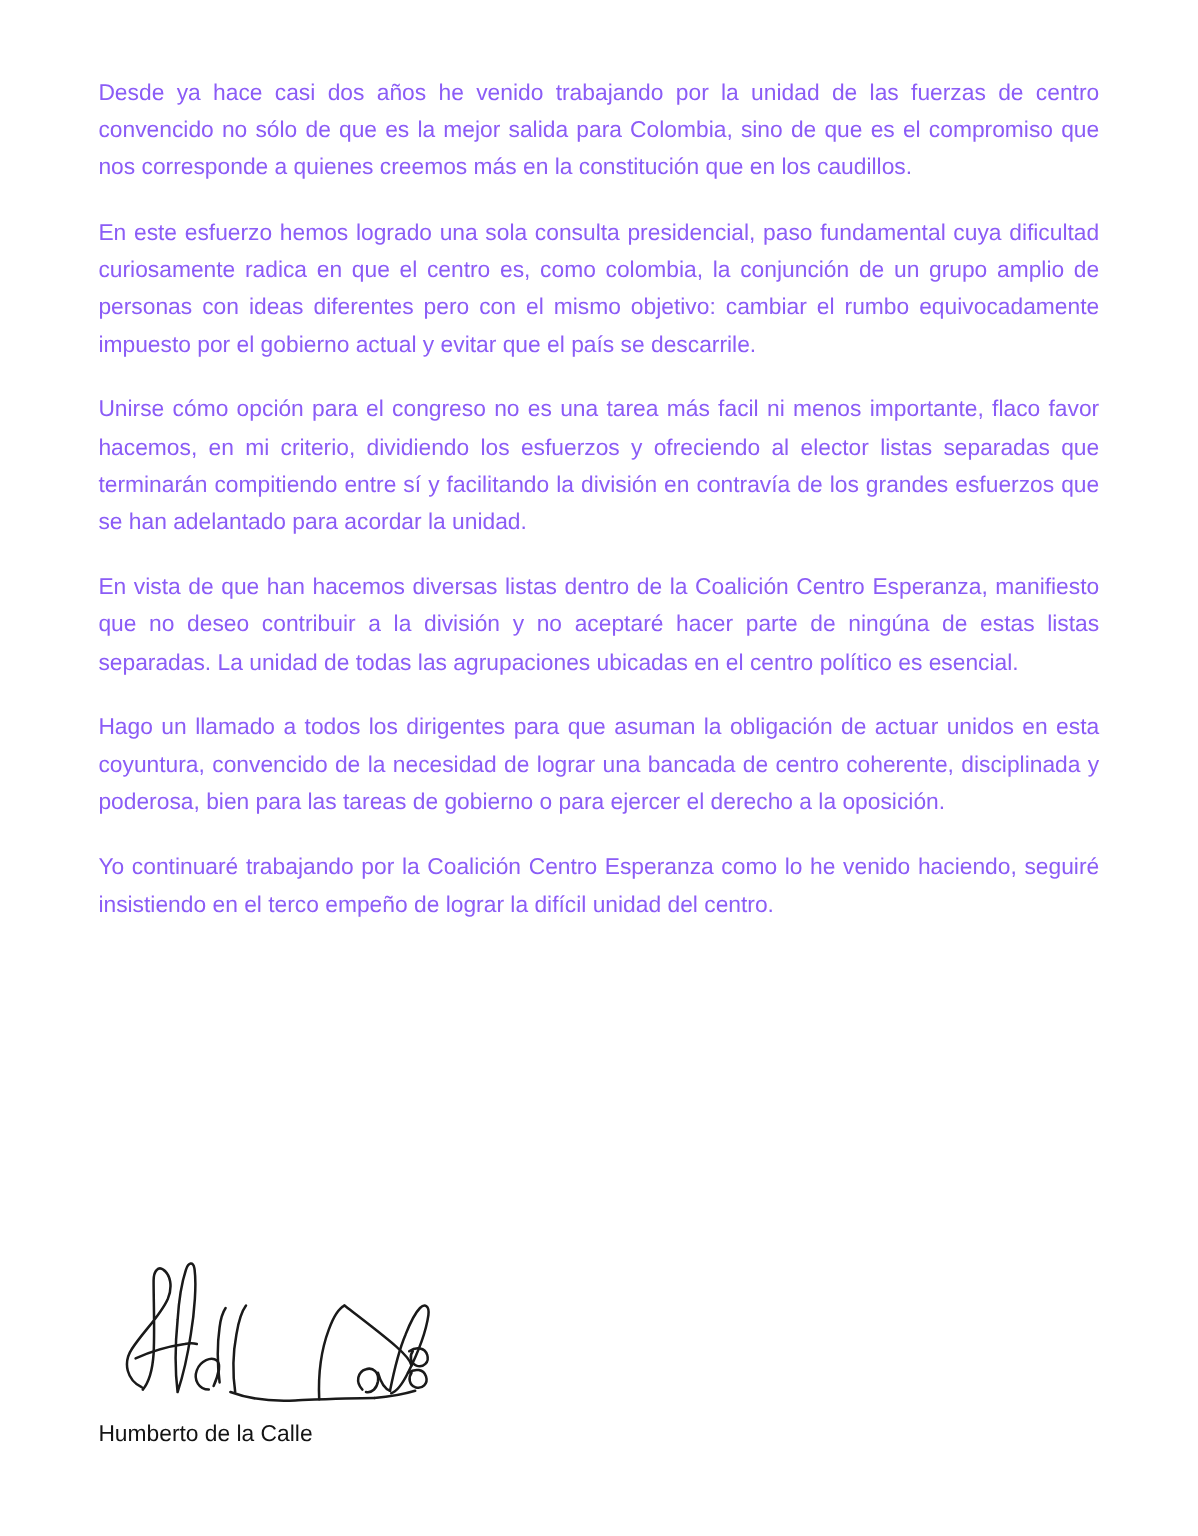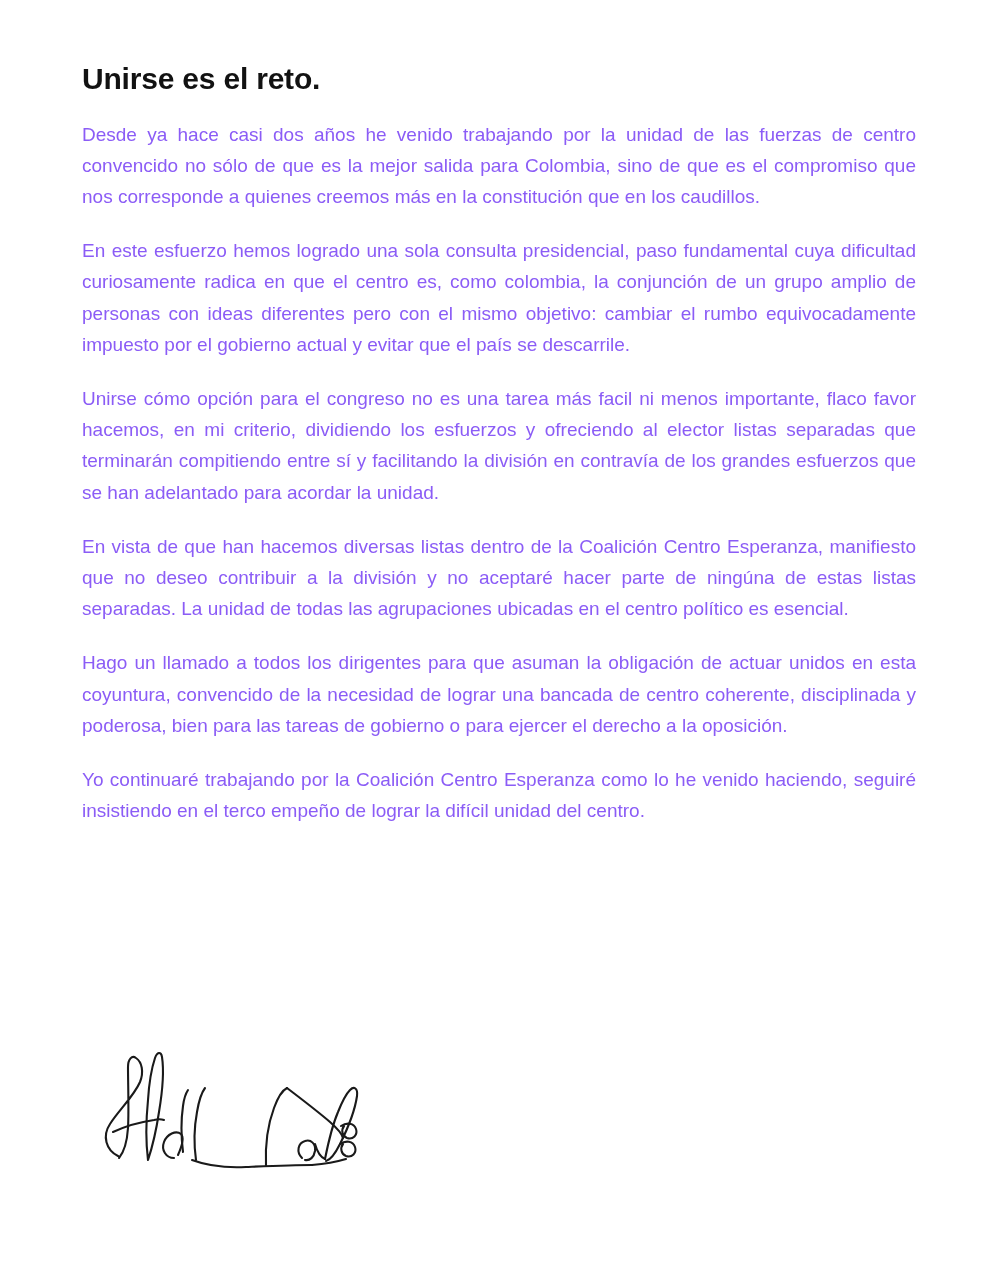--- a/index.html
+++ b/index.html
@@ -77,21 +77,20 @@
     text-align: left;
   }
 </style>
 </head>
 <body>
 
 <div class="page">
 
   <div class="content">
 
-    <h1 class="doc-title">Unirse es el reto.</h1>
 
 
     <p class="doc-para">Desde ya hace casi dos años he venido trabajando por la unidad de las fuerzas de centro convencido no sólo de que es la mejor salida para Colombia, sino de que es el compromiso que nos corresponde a quienes creemos más en la constitución que en los caudillos.</p>
 
     <p class="doc-para">En este esfuerzo hemos logrado una sola consulta presidencial, paso fundamental cuya dificultad curiosamente radica en que el centro es, como colombia, la conjunción de un grupo amplio de personas con ideas diferentes pero con el mismo objetivo: cambiar el rumbo equivocadamente impuesto por el gobierno actual y evitar que el país se descarrile.</p>
 
     <p class="doc-para">Unirse cómo opción para el congreso no es una tarea más facil ni menos importante, flaco favor hacemos, en mi criterio, dividiendo los esfuerzos y ofreciendo al elector listas separadas que terminarán compitiendo entre sí y facilitando la división en contravía de los grandes esfuerzos que se han adelantado para acordar la unidad.</p>
 
     <p class="doc-para">En vista de que han hacemos diversas listas dentro de la Coalición Centro Esperanza, manifiesto que no deseo contribuir a la división y no aceptaré hacer parte de ningúna de estas listas separadas. La unidad de todas las agrupaciones ubicadas en el centro político es esencial.</p>
 
@@ -126,16 +125,17 @@
         <path d="M227,96 C229,103 232,109 237,111"></path>
 
         <path d="M237,111 C240,96 244,78 250,64 C254,54 258,46 262,42 C266,38 270,40 269,48 C267,62 259,82 252,96 C247,106 242,112 238,113"></path>
         <path d="M252,96 C258,92 265,93 267,99 C269,105 264,110 258,108 C253,106 252,100 255,96"></path>
         <path d="M253,78 C259,74 266,75 268,81 C270,87 265,92 259,90 C254,88 253,82 256,78"></path>
 
         <path d="M224,117 C236,116 248,114 258,111"></path>
       </g>
     </svg>
 
+    <div class="signature-name">Humberto de la Calle</div>
 
   </div>
 
 </div>
 
 </body></html>

